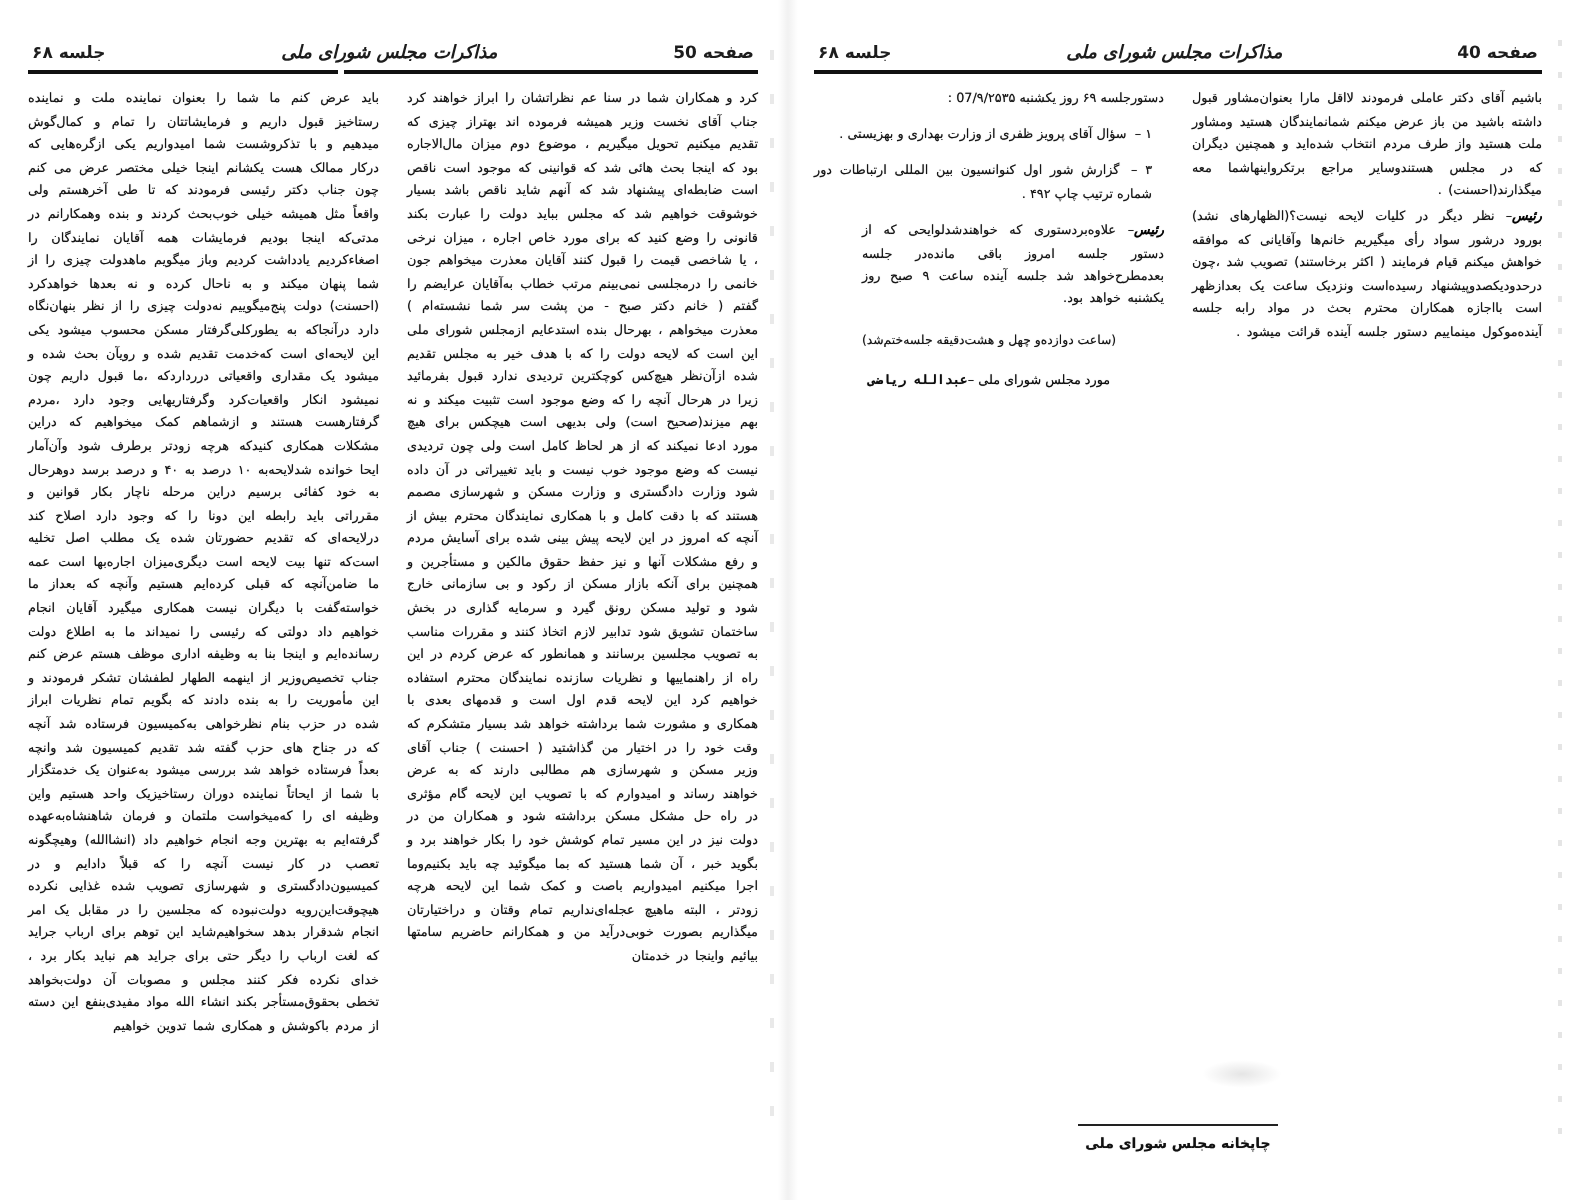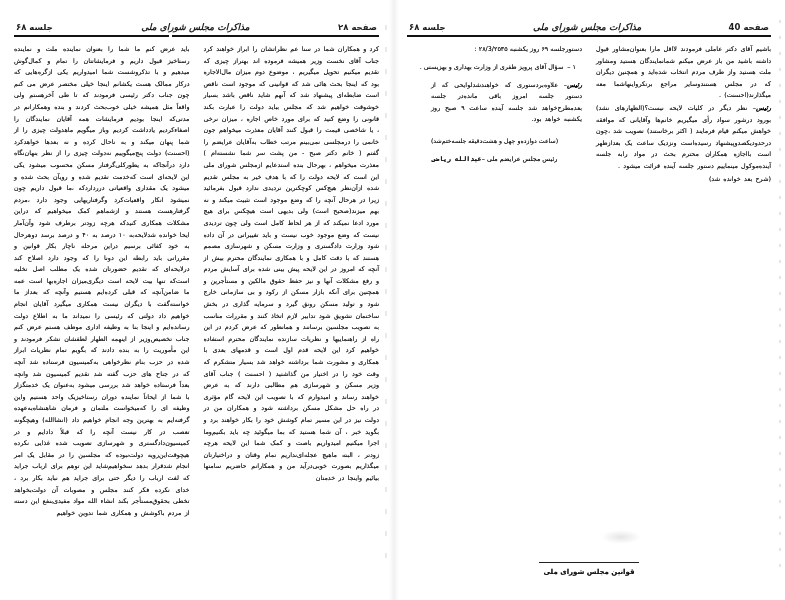--- a/index.html
+++ b/index.html
@@ -201,21 +201,21 @@
   }
 </style>
 </head>
 <body>
 
 <div id="scan">
 
   <div class="page page-right">
 
     <div class="runhead">
-      <span class="rh-side">صفحه ۲۸</span>
+      <span class="rh-side">صفحه 50</span>
       <span class="rh-title">مذاکرات مجلس شورای ملی</span>
       <span class="rh-side">جلسه ۶۸</span>
     </div>
     <div class="rule"></div>
     <div class="rule rule-b"></div>
 
     <div class="cols">
       <div class="col">
         <p class="para">کرد و همکاران شما در سنا عم نظراتشان را ابراز خواهند کرد جناب آقای نخست وزیر همیشه فرموده اند بهتراز چیزی که تقدیم میکنیم تحویل میگیریم ، موضوع دوم میزان مال‌الاجاره بود که اینجا بحث هائی شد که قوانینی که موجود است ناقص است ضابطه‌ای پیشنهاد شد که آنهم شاید ناقص باشد بسیار خوشوقت خواهیم شد که مجلس بباید دولت را عبارت بکند قانونی را وضع کنید که برای مورد خاص اجاره ، میزان نرخی ، یا شاخصی قیمت را قبول کنند آقایان معذرت میخواهم جون خانمی را درمجلسی نمی‌بینم مرتب خطاب به‌آقایان عرایضم را گفتم ( خانم دکتر صبح - من پشت سر شما نشسته‌ام ) معذرت میخواهم ، بهرحال بنده استدعایم ازمجلس شورای ملی این است که لایحه دولت را که با هدف خیر به مجلس تقدیم شده ازآن‌نظر هیچ‌کس کوچکترین تردیدی ندارد قبول بفرمائید زیرا در هرحال آنچه را که وضع موجود است تثبیت میکند و نه بهم میزند(صحیح است) ولی بدیهی است هیچکس برای هیچ مورد ادعا نمیکند که از هر لحاظ کامل است ولی چون تردیدی نیست که وضع موجود خوب نیست و باید تغییراتی در آن داده شود وزارت دادگستری و وزارت مسکن و شهرسازی مصمم هستند که با دقت کامل و با همکاری نمایندگان محترم بیش از آنچه که امروز در این لایحه پیش بینی شده برای آسایش مردم و رفع مشکلات آنها و نیز حفظ حقوق مالکین و مستأجرین و همچنین برای آنکه بازار مسکن از رکود و بی سازمانی خارج شود و تولید مسکن رونق گیرد و سرمایه گذاری در بخش ساختمان تشویق شود تدابیر لازم اتخاذ کنند و مقررات مناسب به تصویب مجلسین برسانند و همانطور که عرض کردم در این راه از راهنماییها و نظریات سازنده نمایندگان محترم استفاده خواهیم کرد این لایحه قدم اول است و قدمهای بعدی با همکاری و مشورت شما برداشته خواهد شد بسیار متشکرم که وقت خود را در اختیار من گذاشتید ( احسنت ) جناب آقای وزیر مسکن و شهرسازی هم مطالبی دارند که به عرض خواهند رساند و امیدوارم که با تصویب این لایحه گام مؤثری در راه حل مشکل مسکن برداشته شود و همکاران من در دولت نیز در این مسیر تمام کوشش خود را بکار خواهند برد و بگوید خبر ، آن شما هستید که بما میگوئید چه باید بکنیم‌وما اجرا میکنیم امیدواریم باصت و کمک شما این لایحه هرچه زودتر ، البته ماهیچ عجله‌ای‌نداریم تمام وقتان و دراختیارتان میگذاریم بصورت خوبی‌درآید من و همکارانم حاضریم سامتها بیائیم واینجا در خدمتان</p>
       </div>
@@ -233,43 +233,43 @@
       <span class="rh-side">جلسه ۶۸</span>
     </div>
     <div class="rule"></div>
     <div class="rule rule-b"></div>
 
     <div class="cols">
 
       <div class="col">
         <p class="para">باشیم آقای دکتر عاملی فرمودند لااقل مارا بعنوان‌مشاور قبول داشته باشید من باز عرض میکنم شما‌نمایندگان هستید ومشاور ملت هستید واز طرف مردم انتخاب شده‌اید و همچنین دیگران که در مجلس هستندوسایر مراجع برتکرواینهاشما معه میگذارند(احسنت) .</p>
         <p class="para"><span class="speaker">رئیس</span><span>– نظر دیگر در کلیات لایحه نیست؟(الظهارهای نشد) بورود درشور سواد رأی میگیریم خانم‌ها وآقایانی که موافقه خواهش میکنم قیام فرمایند ( اکثر برخاستند) تصویب شد ،چون درحدود‌یکصد‌وپیشنهاد رسیده‌است ونزدیک ساعت یک بعدازظهر است بااجازه همکاران محترم بحث در مواد رابه جلسه آینده‌موکول مینماییم دستور جلسه آینده قرائت میشود .</span></p>
-        <p class="para">(شرح بعد خوانده شد)</p>
-      </div>
-
-      <div class="col">
-        <p class="agenda-head">دستورجلسه ۶۹ روز یکشنبه ۲۸/3/۲۵۳۵ :</p>
+      </div>
+
+      <div class="col">
+        <p class="agenda-head">دستورجلسه ۶۹ روز یکشنبه 07/۹/۲۵۳۵ :</p>
 
         <p class="agenda-item"><span class="agenda-num">۱ –</span> <span>سؤال آقای پرویز ظفری از وزارت بهداری و بهزیستی .</span></p>
 
 
+        <p class="agenda-item"><span class="agenda-num">۳ –</span> <span>گزارش شور اول کنوانسیون بین المللی ارتباطات دور شماره ترتیب چاپ ۴۹۲ .</span></p>
 
         <p class="para tight"><span class="speaker">رئیس</span><span>– علاوه‌بردستوری که خواهندشدلوایحی که از دستور جلسه امروز باقی مانده‌در جلسه بعدمطرح‌خواهد شد جلسه آینده ساعت ۹ صبح روز یکشنبه خواهد بود.</span></p>
 
         <p class="closing-note">(ساعت دوازده‌و چهل و هشت‌دقیقه جلسه‌ختم‌شد)</p>
 
-        <p class="signature"><span>رئیس مجلس عرایضم ملی –</span><span class="sig-name">عبدالله ریاضی</span></p>
+        <p class="signature"><span>مورد مجلس شورای ملی –</span><span class="sig-name">عبدالله ریاضی</span></p>
       </div>
     </div>
 
     <div class="smudge"></div>
 
     <div class="colophon">
       <div class="col-rule"></div>
-      <div class="col-text">قوانین مجلس شورای ملی</div>
+      <div class="col-text">چاپخانه مجلس شورای ملی</div>
     </div>
   </div>
 
   <div class="gutter-shade"></div>
   <div class="gutter-speck"></div>
   <div class="edge-speck"></div>
 
 </div>
 
 </body></html>

